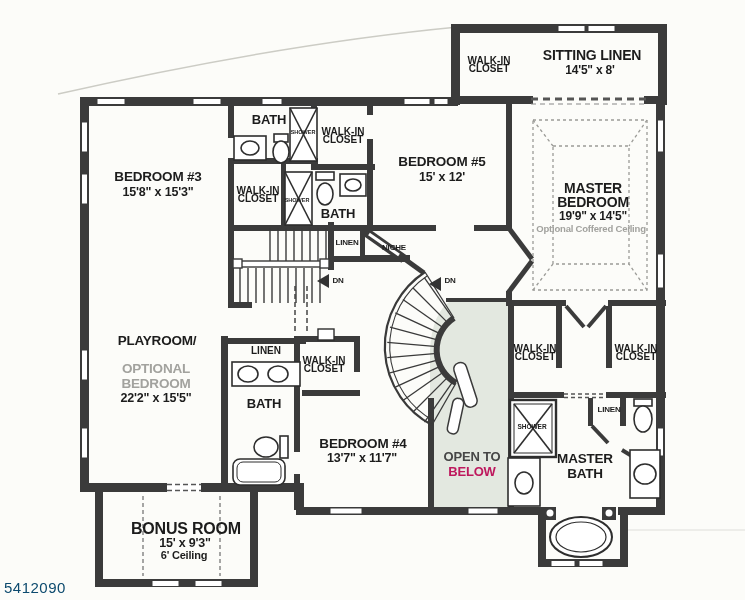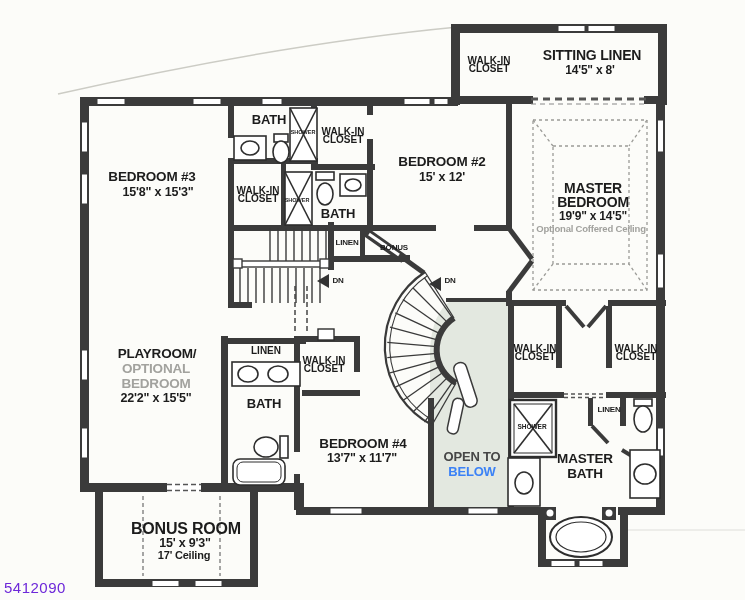--- a/index.html
+++ b/index.html
@@ -5,21 +5,21 @@
   html,body{margin:0;padding:0;background:#fdfdfb;}
   #plan{position:relative;width:745px;height:600px;background:#fcfcf9;overflow:hidden;
         font-family:"Liberation Sans",sans-serif;}
   svg{position:absolute;left:0;top:0;}
   .lbl{position:absolute;transform:translateX(-50%);font-weight:700;color:#1c1c1c;
        white-space:nowrap;text-align:center;letter-spacing:-0.2px;line-height:1;}
   .tiny{font-size:10px;line-height:8px;letter-spacing:0;}
   .micro{font-size:5.5px;letter-spacing:0;}
   .gray{color:#a2a29e;}
   .plannum{position:absolute;left:4px;top:579px;font-size:15px;font-weight:400;
-           color:#6d28d9;letter-spacing:0.5px;}
+           color:#0c4a6e;letter-spacing:0.5px;}
 </style>
 </head>
 <body>
 
 <div id="plan">
 
 <svg width="745" height="600" viewBox="0 0 745 600">
 
   <path d="M 58,94 Q 280,44 458,27" fill="none" stroke="#ccccc5" stroke-width="1.4"></path>
   <line x1="628" y1="530" x2="745" y2="530" stroke="#dededa" stroke-width="1"></line>
@@ -269,53 +269,53 @@
           <ellipse cx="581" cy="537" rx="31" ry="20" stroke-width="2"></ellipse>
           <ellipse cx="581" cy="537" rx="25" ry="15" stroke-width="1.2"></ellipse>
         </g>
     <circle cx="550" cy="513" r="3.5" fill="#fff" stroke="none"></circle>
     <circle cx="609" cy="513" r="3.5" fill="#fff" stroke="none"></circle>
 
     <rect x="318" y="329" width="16" height="11" stroke-width="1.4"></rect>
   </g>
 </svg>
 
-  <div class="lbl" style="left:152px;top:170px;font-size:13.5px">BEDROOM #3</div>
+  <div class="lbl" style="left:158px;top:170px;font-size:13.5px">BEDROOM #3</div>
   <div class="lbl" style="left:158px;top:186px;font-size:12.5px">15'8" x 15'3"</div>
 
   <div class="lbl" style="left:269px;top:113px;font-size:13px">BATH</div>
   <div class="lbl micro" style="left:303px;top:130px">SHOWER</div>
 
   <div class="lbl tiny" style="left:258px;top:187px">WALK-IN</div>
   <div class="lbl tiny" style="left:258px;top:195px">CLOSET</div>
   <div class="lbl micro" style="left:297px;top:198px">SHOWER</div>
   <div class="lbl" style="left:338px;top:207px;font-size:13px">BATH</div>
 
   <div class="lbl tiny" style="left:343px;top:128px">WALK-IN</div>
   <div class="lbl tiny" style="left:343px;top:136px">CLOSET</div>
 
-  <div class="lbl" style="left:442px;top:155px;font-size:13.5px">BEDROOM #2</div>
+  <div class="lbl" style="left:442px;top:155px;font-size:13.5px">BEDROOM #5</div>
   <div class="lbl" style="left:442px;top:171px;font-size:12.5px">15' x 12'</div>
 
   <div class="lbl tiny" style="left:489px;top:57px">WALK-IN</div>
   <div class="lbl tiny" style="left:489px;top:65px">CLOSET</div>
   <div class="lbl" style="left:592px;top:48px;font-size:14px">SITTING LINEN</div>
   <div class="lbl" style="left:590px;top:64px;font-size:12px">14'5" x 8'</div>
 
   <div class="lbl" style="left:593px;top:181px;font-size:14px">MASTER</div>
   <div class="lbl" style="left:593px;top:195px;font-size:14px">BEDROOM</div>
   <div class="lbl" style="left:593px;top:210px;font-size:12px">19'9" x 14'5"</div>
   <div class="lbl gray" style="left:591px;top:224px;font-size:9.5px">Optional Coffered Ceiling</div>
 
   <div class="lbl" style="left:347px;top:239px;font-size:8px">LINEN</div>
-  <div class="lbl" style="left:394px;top:244px;font-size:8px">BONUS</div>
+  <div class="lbl" style="left:394px;top:244px;font-size:8px">NICHE</div>
   <div class="lbl" style="left:338px;top:277px;font-size:8px">DN</div>
   <div class="lbl" style="left:450px;top:277px;font-size:8px">DN</div>
 
-  <div class="lbl" style="left:157px;top:347px;font-size:13.5px">PLAYROOM/</div>
+  <div class="lbl" style="left:157px;top:334px;font-size:13.5px">PLAYROOM/</div>
   <div class="lbl gray" style="left:156px;top:362px;font-size:13.5px">OPTIONAL</div>
   <div class="lbl gray" style="left:156px;top:377px;font-size:13.5px">BEDROOM</div>
   <div class="lbl" style="left:156px;top:392px;font-size:12.5px">22'2" x 15'5"</div>
 
   <div class="lbl tiny" style="left:266px;top:347px">LINEN</div>
   <div class="lbl tiny" style="left:324px;top:357px">WALK-IN</div>
   <div class="lbl tiny" style="left:324px;top:365px">CLOSET</div>
   <div class="lbl" style="left:264px;top:397px;font-size:13px">BATH</div>
 
   <div class="lbl tiny" style="left:535px;top:345px">WALK-IN</div>
@@ -325,20 +325,20 @@
 
   <div class="lbl" style="left:532px;top:424px;font-size:6.5px;letter-spacing:0">SHOWER</div>
   <div class="lbl" style="left:609px;top:406px;font-size:8px">LINEN</div>
   <div class="lbl" style="left:585px;top:452px;font-size:13.5px">MASTER</div>
   <div class="lbl" style="left:585px;top:467px;font-size:13.5px">BATH</div>
 
   <div class="lbl" style="left:363px;top:437px;font-size:13.5px">BEDROOM #4</div>
   <div class="lbl" style="left:362px;top:452px;font-size:12.5px">13'7" x 11'7"</div>
 
   <div class="lbl" style="left:472px;top:450px;font-size:13px;color:#464646">OPEN TO</div>
-  <div class="lbl" style="left:472px;top:465px;font-size:13px;color:#3b82f6">BELOW</div>
+  <div class="lbl" style="left:472px;top:465px;font-size:13px;color:#be185d">BELOW</div>
 
   <div class="lbl" style="left:186px;top:521px;font-size:16px">BONUS ROOM</div>
   <div class="lbl" style="left:185px;top:537px;font-size:12.5px">15' x 9'3"</div>
-  <div class="lbl" style="left:184px;top:550px;font-size:11px">17' Ceiling</div>
+  <div class="lbl" style="left:184px;top:550px;font-size:11px">6' Ceiling</div>
 
   <div class="plannum">5412090</div>
 </div>
 
 </body></html>

